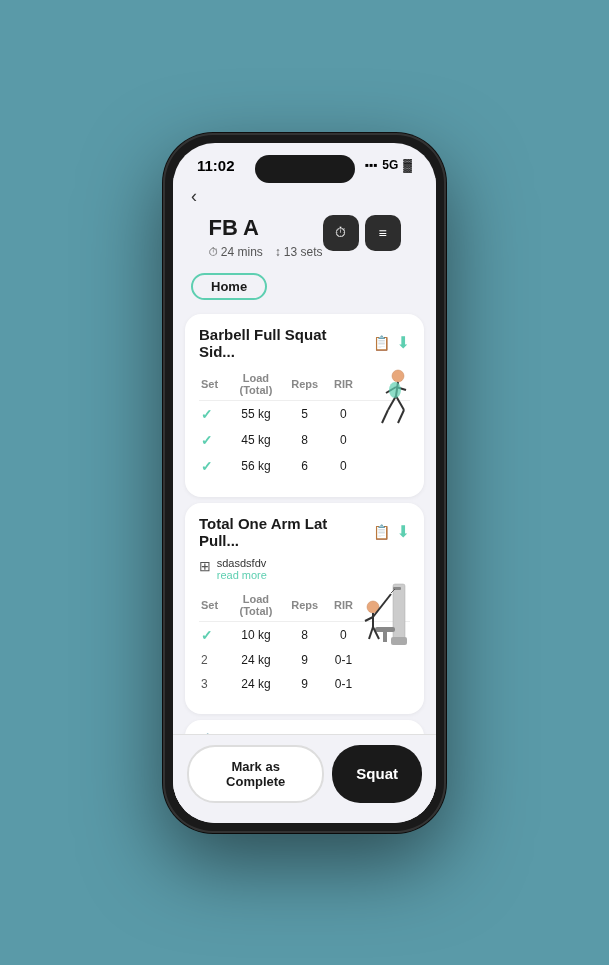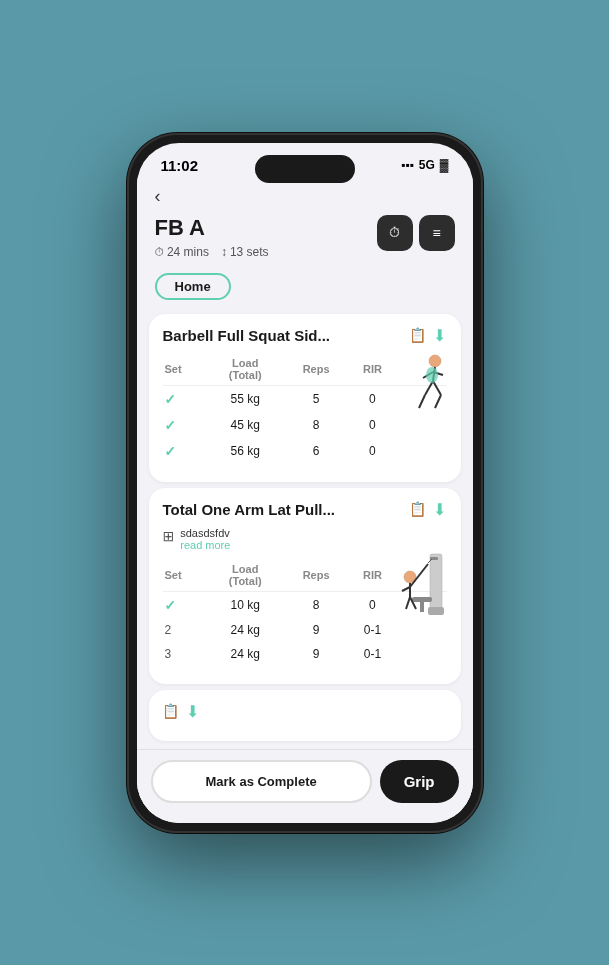--- a/index.html
+++ b/index.html
@@ -7,21 +7,21 @@
     body {
       background: #5a9aa8;
       display: flex;
       justify-content: center;
       align-items: center;
       min-height: 100vh;
       font-family: -apple-system, BlinkMacSystemFont, 'Segoe UI', sans-serif;
     }
 
     .phone-outer {
-      width: 356px;
+      width: 283px;
       height: 700px;
       background: #1a1a1a;
       border-radius: 50px;
       padding: 10px;
       box-shadow:
         inset 0 0 0 2px #333,
         0 30px 80px rgba(0,0,0,0.5),
         0 0 0 1px #111;
       position: relative;
     }
@@ -101,21 +101,21 @@
     }
 
     .page-title {
       font-size: 18px;
       font-weight: 700;
       color: #1a1a1a;
     }
 
     .workout-header {
       display: flex;
-      justify-content: space-between;
+      justify-content: center;
       align-items: flex-start;
     }
 
     .workout-name {
       font-size: 22px;
       font-weight: 800;
       color: #1a1a1a;
       margin-bottom: 4px;
     }
 
@@ -505,17 +505,17 @@
             <span class="ex-icon">📋</span>
             <span class="download-icon">⬇</span>
           </div>
         </div>
       </div>
 
     </div>
 
     <div class="bottom-bar">
       <button class="mark-complete-btn">Mark as Complete</button>
-      <button class="start-btn">Grip</button>
+      <button class="start-btn">Squat</button>
     </div>
 
   </div>
 </div>
 
 </body></html>

